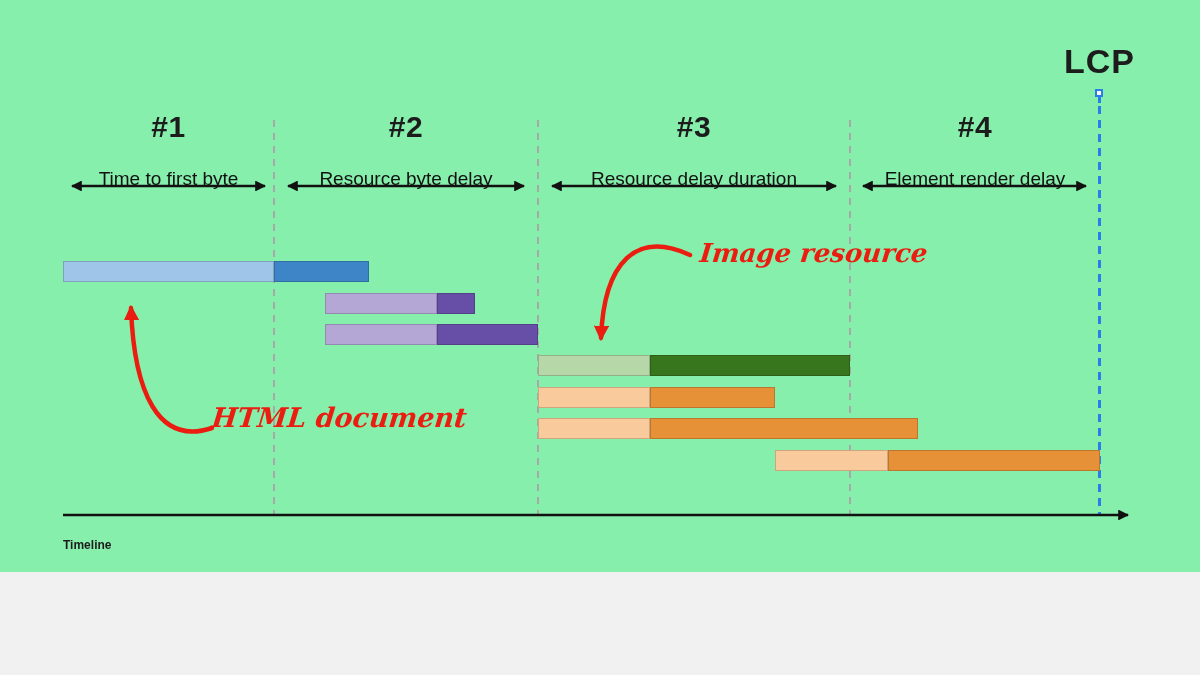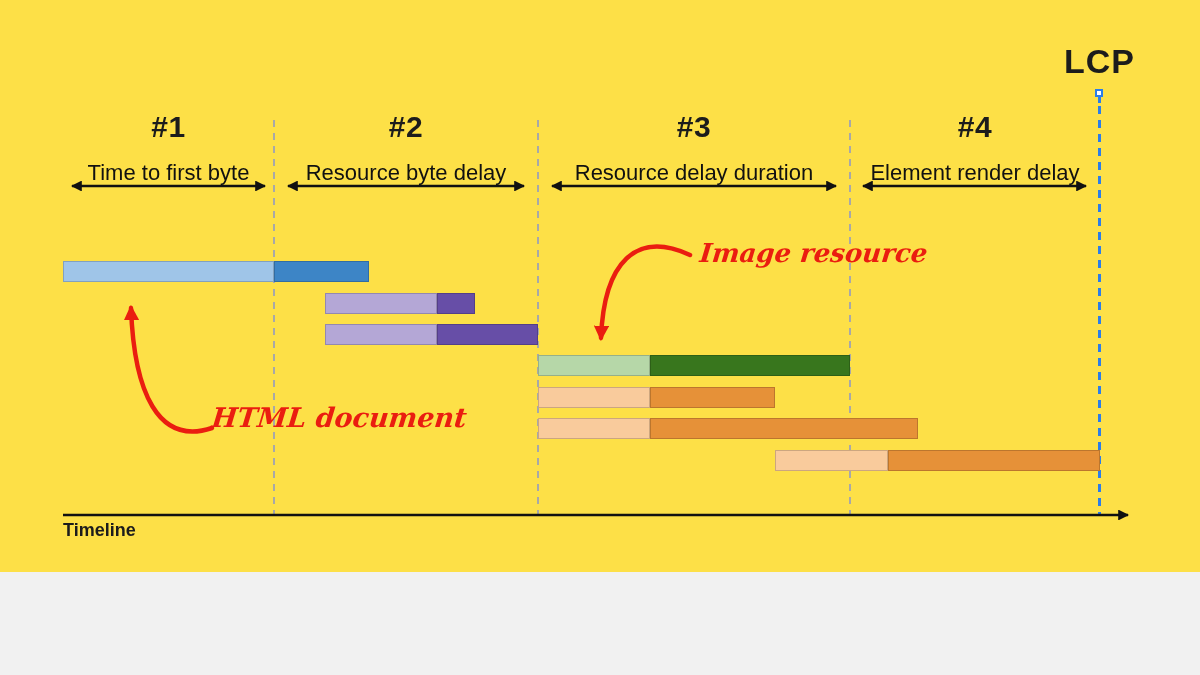--- a/index.html
+++ b/index.html
@@ -1,40 +1,40 @@
 <!DOCTYPE html>
 <html><head>
 <meta charset="utf-8">
 <style>
   html,body{margin:0;padding:0;}
   body{font-family:"Liberation Sans", sans-serif; color:#1c1c1c; background:#fff;}
-  #stage{position:relative; width:1200px; height:675px; background:#fde047; overflow:hidden;}
+  #stage{position:relative; width:1200px; height:675px; background:#86efac; overflow:hidden;}
 
   
   .phase{position:absolute; top:110px; text-align:center;}
   .phase-num{font-size:30px; font-weight:700; line-height:34px; letter-spacing:.5px;}
-  .phase-label{font-size:22px; line-height:22px; margin-top:18px; color:#111;}
+  .phase-label{font-size:19px; line-height:22px; margin-top:24px; color:#111;}
 
   
   .divider{position:absolute; top:120px; width:2px; height:395px;
     background:repeating-linear-gradient(to bottom,#a8a8a8 0 7px, transparent 7px 13px);}
   .lcp-line{position:absolute; width:3px; top:106px; height:409px;
     background:repeating-linear-gradient(to bottom, var(--lcp-blue) 0 8px, transparent 8px 14px);}
 
   
   .lcp-title{position:absolute; top:42px; font-size:34px; font-weight:800; letter-spacing:1px;}
   .lcp-marker{position:absolute; width:8px; height:8px; background:#fff;
     border:2.5px solid var(--lcp-blue); box-sizing:border-box;}
   .lcp-marker-stem{position:absolute; width:2.5px; height:6px; background:var(--lcp-blue);}
 
   
   .bar-seg{position:absolute; height:21px; box-sizing:border-box; border:1px solid rgba(0,0,0,0.18);}
 
   
-  .timeline-label{position:absolute; left:63px; top:520px; font-size:18px; font-weight:700;}
+  .timeline-label{position:absolute; left:63px; top:538px; font-size:12px; font-weight:700;}
 
   
   .annotation{position:absolute; color:var(--red); font-family:"DejaVu Serif", cursive;
     font-style:italic; font-weight:700; transform:skewX(-6deg);}
   .annotation.html-doc{left:212px; top:402px; font-size:27px;}
   .annotation.img-res{left:700px; top:238px; font-size:26px;}
 
   
   .legend-strip{position:absolute; left:0; top:572px; width:1200px; height:103px; background:#f1f1f1;}
 

